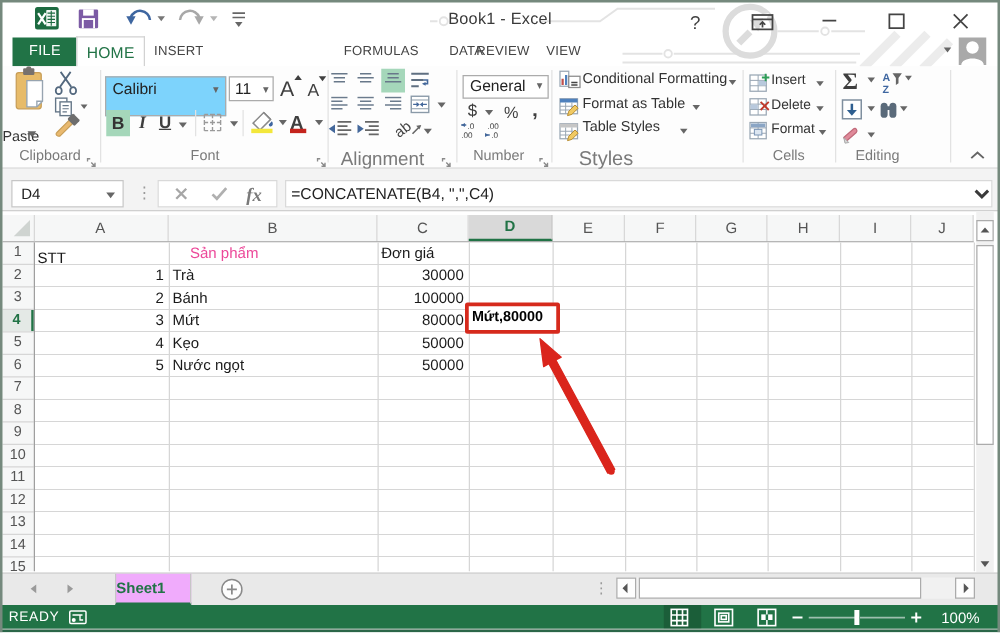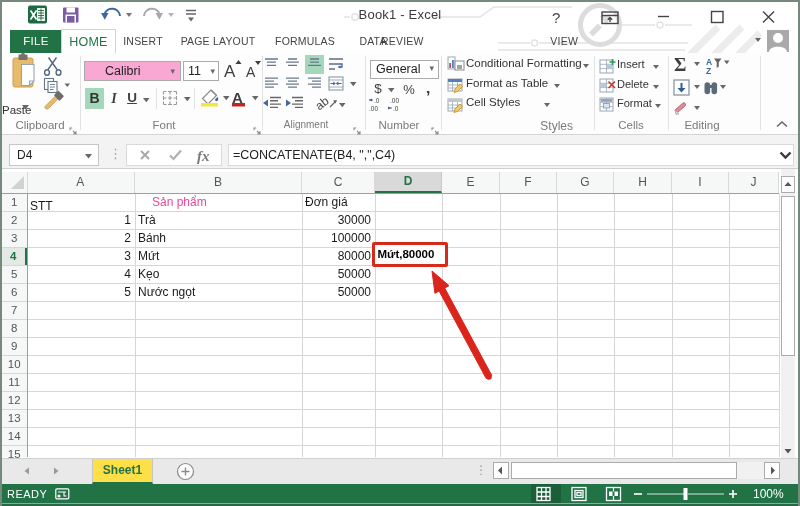--- a/index.html
+++ b/index.html
@@ -56,45 +56,44 @@
 <path d="M62 9.5 h16"></path>
 <path d="M70 16 v-4 M67.8 13.8 l2.2-2.2 2.2 2.2"></path>
 <path d="M118 10.5 h11"></path>
 <rect x="171.5" y="5.5" width="11.5" height="11"></rect>
 <path d="M223 5.5 l11 11 M234 5.5 l-11 11"></path>
 </g>
 </svg>
 <div style="position:absolute;left:10px;top:30px;width:52px;height:23px;background:#217346;color:#fff;font-size:11.5px;text-align:center;line-height:23px;letter-spacing:0.3px">FILE</div>
 <div style="position:absolute;left:61px;top:29px;width:55px;height:24px;background:#fff;border:1px solid #d2d2d2;border-bottom:none;color:#217346;font-size:12.5px;text-align:center;line-height:24px;letter-spacing:0.2px">HOME</div>
 <div style="position:absolute;left:83px;top:30px;width:120px;text-align:center;font-size:10.5px;color:#444;line-height:23px;letter-spacing:0.2px;white-space:nowrap">INSERT</div>
-<div style="position:absolute;left:158px;top:30px;width:120px;text-align:center;font-size:10.5px;color:#444;line-height:23px;letter-spacing:0.2px;white-space:nowrap">PAGE LAYOUT</div>
 <div style="position:absolute;left:313px;top:30px;width:120px;text-align:center;font-size:10.5px;color:#444;line-height:23px;letter-spacing:0.2px;white-space:nowrap">DATA</div>
 <div style="position:absolute;left:245px;top:30px;width:120px;text-align:center;font-size:10.5px;color:#444;line-height:23px;letter-spacing:0.2px;white-space:nowrap">FORMULAS</div>
 <div style="position:absolute;left:381px;top:30px;width:120px;text-align:left;font-size:10.5px;color:#444;line-height:23px;letter-spacing:0.2px;white-space:nowrap">REVIEW</div>
-<div style="position:absolute;left:458px;top:30px;width:120px;text-align:right;font-size:10.5px;color:#444;line-height:23px;letter-spacing:0.2px;white-space:nowrap">VIEW</div>
+<div style="position:absolute;left:437px;top:30px;width:120px;text-align:left;font-size:10.5px;color:#444;line-height:23px;letter-spacing:0.2px;white-space:nowrap">VIEW</div>
 <svg class="abs" style="left:750px;top:28px;width:46px;height:26px" viewBox="0 0 46 26">
 <path d="M5 10 l6 0 -3 4z" fill="#666"></path>
 <rect x="17" y="2" width="22" height="22" fill="#a9a9a9"></rect>
 <circle cx="28" cy="10" r="5" fill="#fff"></circle>
 <path d="M19 24 c0-7 18-7 18 0z" fill="#fff"></path>
 </svg>
 <div style="position:absolute;left:0px;top:53px;width:800px;height:82px;background:#fdfdfd"></div>
 <div style="position:absolute;left:80px;top:56px;width:1px;height:74px;background:#e2e2e2"></div>
 <div style="position:absolute;left:262px;top:56px;width:1px;height:74px;background:#e2e2e2"></div>
 <div style="position:absolute;left:365px;top:56px;width:1px;height:74px;background:#e2e2e2"></div>
 <div style="position:absolute;left:441px;top:56px;width:1px;height:74px;background:#e2e2e2"></div>
 <div style="position:absolute;left:594px;top:56px;width:1px;height:74px;background:#e2e2e2"></div>
 <div style="position:absolute;left:668px;top:56px;width:1px;height:74px;background:#e2e2e2"></div>
 <div style="position:absolute;left:760px;top:56px;width:1px;height:74px;background:#e2e2e2"></div>
 <div style="position:absolute;left:0px;top:134px;width:800px;height:1px;background:#d4d4d4"></div>
 <div style="position:absolute;left:-15px;top:119px;width:110px;text-align:center;font-size:11.5px;color:#7a7a7a;white-space:nowrap">Clipboard</div>
 <div style="position:absolute;left:109px;top:119px;width:110px;text-align:center;font-size:11.5px;color:#7a7a7a;white-space:nowrap">Font</div>
-<div style="position:absolute;left:251px;top:119px;width:110px;text-align:center;font-size:10px;color:#7a7a7a;white-space:nowrap">Alignment</div>
+<div style="position:absolute;left:251px;top:119px;width:110px;text-align:center;font-size:15px;color:#7a7a7a;white-space:nowrap">Alignment</div>
 <div style="position:absolute;left:344px;top:119px;width:110px;text-align:center;font-size:11.5px;color:#7a7a7a;white-space:nowrap">Number</div>
-<div style="position:absolute;left:463px;top:119px;width:110px;text-align:right;font-size:12px;color:#7a7a7a;white-space:nowrap">Styles</div>
+<div style="position:absolute;left:463px;top:119px;width:110px;text-align:left;font-size:16px;color:#7a7a7a;white-space:nowrap">Styles</div>
 <div style="position:absolute;left:576px;top:119px;width:110px;text-align:center;font-size:11.5px;color:#7a7a7a;white-space:nowrap">Cells</div>
 <div style="position:absolute;left:647px;top:119px;width:110px;text-align:center;font-size:11.5px;color:#7a7a7a;white-space:nowrap">Editing</div>
 <div style="position:absolute;left:69px;top:122px;width:10px;height:10px;"><svg width="9" height="9" viewBox="0 0 9 9">
         <path d="M1 3.2 V1 H3.2 M4 4 L7 7 M7 4.2 V7 H4.2" stroke="#8a8a8a" stroke-width="1.1" fill="none"></path>
       </svg></div>
 <div style="position:absolute;left:253px;top:122px;width:10px;height:10px;"><svg width="9" height="9" viewBox="0 0 9 9">
         <path d="M1 3.2 V1 H3.2 M4 4 L7 7 M7 4.2 V7 H4.2" stroke="#8a8a8a" stroke-width="1.1" fill="none"></path>
       </svg></div>
 <div style="position:absolute;left:353px;top:122px;width:10px;height:10px;"><svg width="9" height="9" viewBox="0 0 9 9">
         <path d="M1 3.2 V1 H3.2 M4 4 L7 7 M7 4.2 V7 H4.2" stroke="#8a8a8a" stroke-width="1.1" fill="none"></path>
@@ -123,21 +122,21 @@
 <path d="M64.5 30.5 l5.5 0 -2.7 3.6z" fill="#666"></path>
 <g>
 <path d="M45.5 53 l9.5 -9.5 c1.8 -1.8 4.5 0.9 2.7 2.7 l-9.5 9.5 c-2 1 -4.5 -1 -2.7 -2.7z" fill="#e9b96f" stroke="#c79d56" stroke-width="0.9"></path>
 <rect x="55" y="39.5" width="8" height="6.5" rx="1" transform="rotate(45 59 42.7)" fill="#6d6d6d"></rect>
 </g>
 </svg>
 <div style="position:absolute;left:2px;top:104px;width:48px;font-size:11.5px;color:#333">Paste</div>
 <svg class="abs" style="left:21px;top:104px;width:10px;height:6px">
       <path d="M1 1 l7 0 -3.5 4.5z" fill="#666"></path>
     </svg>
-<div style="position:absolute;left:84px;top:61px;width:97px;height:20px;background:#f9a8d4;border:1px solid #ababab;font-size:12.5px;color:#222;line-height:18px;padding-left:20px">Calibri<span style="position:absolute;right:5px;top:0px;color:#666;font-size:9px">▾</span></div>
+<div style="position:absolute;left:84px;top:61px;width:97px;height:32px;background:#7dd3fc;border:1px solid #ababab;font-size:12.5px;color:#222;line-height:18px;padding-left:5px">Calibri<span style="position:absolute;right:5px;top:0px;color:#666;font-size:9px">▾</span></div>
 <div style="position:absolute;left:183px;top:61px;width:36px;height:20px;background:#fff;border:1px solid #ababab;font-size:12.5px;color:#222;line-height:18px;padding-left:4px">11<span style="position:absolute;right:3px;top:0px;color:#666;font-size:9px">▾</span></div>
 <svg class="abs" style="left:222px;top:58px;width:40px;height:24px" viewBox="0 0 40 24">
 <text x="2" y="19" font-family="Liberation Sans" font-size="17" fill="#3f3f3f">A</text>
 <path d="M13.5 6 l3 -4 3 4z" fill="#3f3f3f"></path>
 <text x="24" y="19" font-family="Liberation Sans" font-size="14" fill="#3f3f3f">A</text>
 <path d="M33 3 l6 0 -3 4z" fill="#3f3f3f"></path>
 </svg>
 <div style="position:absolute;left:85px;top:88px;width:19px;height:21px;background:#a5d7ba;font-weight:bold;font-size:14px;color:#333;text-align:center;line-height:21px">B</div>
 <div style="position:absolute;left:107px;top:88px;width:14px;font-size:14px;font-style:italic;font-family:'Liberation Serif',serif;font-weight:bold;color:#3f3f3f;text-align:center;line-height:21px">I</div>
 <div style="position:absolute;left:124px;top:88px;width:16px;font-size:13.5px;font-weight:bold;color:#3f3f3f;text-align:center;line-height:20px;text-decoration:underline">U</div>
@@ -251,21 +250,21 @@
 </g>
     </svg>
 <div style="position:absolute;left:466px;top:57px;font-size:11.5px;color:#333;white-space:nowrap">Conditional Formatting</div>
 <svg class="abs" style="left:582px;top:63px;width:8px;height:6px">
       <path d="M1 1 l6 0 -3 4z" fill="#666"></path>
     </svg>
 <div style="position:absolute;left:466px;top:77px;font-size:11.5px;color:#333;white-space:nowrap">Format as Table</div>
 <svg class="abs" style="left:553px;top:83px;width:8px;height:6px">
       <path d="M1 1 l6 0 -3 4z" fill="#666"></path>
     </svg>
-<div style="position:absolute;left:466px;top:96px;font-size:11.5px;color:#333;white-space:nowrap">Cell Styles</div>
+<div style="position:absolute;left:466px;top:96px;font-size:11.5px;color:#333;white-space:nowrap">Table Styles</div>
 <svg class="abs" style="left:543px;top:102px;width:8px;height:6px">
       <path d="M1 1 l6 0 -3 4z" fill="#666"></path>
     </svg>
 <svg class="abs" style="left:598px;top:56px;width:70px;height:62px" viewBox="0 0 70 62">
       <g transform="translate(2,4)">
 <rect x="0" y="0" width="13" height="13" fill="#fff" stroke="#9aa7b4" stroke-width="1"></rect>
 <path d="M0 4.3 h13 M0 8.6 h13 M6.5 0 v13" stroke="#9aa7b4" stroke-width="0.8"></path>
         <rect x="7" y="4.6" width="5.7" height="3.7" fill="#b8c9dd"></rect>
         <path d="M12.5 -1 v6 M9.5 2 h6" stroke="#2e9e57" stroke-width="1.5"></path>
       </g>
@@ -430,21 +429,21 @@
     </svg>
 <div style="position:absolute;left:781px;top:196px;width:14px;height:160px;background:#fff;border:1px solid #ababab"></div>
 <svg class="abs" style="left:784px;top:448px;width:8px;height:6px">
       <path d="M4 5.5 L7.5 1 L0.5 1 Z" fill="#555"></path>
     </svg>
 <div style="position:absolute;left:0px;top:458px;width:800px;height:26px;background:#e9e9e9;border-top:1px solid #cfcfcf"></div>
 <svg class="abs" style="left:18px;top:464px;width:50px;height:14px" viewBox="0 0 50 14">
 <path d="M11 3.5 L6.5 7 L11 10.5 Z" fill="#9a9a9a"></path>
 <path d="M36 3.5 L40.5 7 L36 10.5 Z" fill="#9a9a9a"></path>
 </svg>
-<div style="position:absolute;left:92px;top:459px;width:61px;height:25px;background:#fde047;border-left:1px solid #c6c6c6;border-right:1px solid #c6c6c6;border-bottom:2px solid #217346;color:#217346;font-weight:bold;font-size:12px;text-align:center;line-height:22px">Sheet1</div>
+<div style="position:absolute;left:92px;top:459px;width:61px;height:25px;background:#f0abfc;border-left:1px solid #c6c6c6;border-right:1px solid #c6c6c6;border-bottom:2px solid #217346;color:#217346;font-weight:bold;font-size:12px;text-align:left;line-height:22px">Sheet1</div>
 <svg class="abs" style="left:176px;top:462px;width:19px;height:19px" viewBox="0 0 19 19">
 <circle cx="9.5" cy="9.5" r="8" fill="#fdfdfd" stroke="#8a8a8a" stroke-width="1.2"></circle>
 <path d="M9.5 5.5 v8 M5.5 9.5 h8" stroke="#8a8a8a" stroke-width="1.4"></path>
 </svg>
 <div style="position:absolute;left:475px;top:463px;font-size:12px;color:#9a9a9a">⋮</div>
 <div style="position:absolute;left:493px;top:462px;width:287px;height:17px;background:#f1f1f1"></div>
 <div style="position:absolute;left:493px;top:462px;width:16px;height:17px;background:#fdfdfd;border:1px solid #ababab"></div>
 <svg class="abs" style="left:497px;top:466px;width:6px;height:9px">
       <path d="M5 0.5 L1 4.5 L5 8.5 Z" fill="#555"></path>
     </svg>

